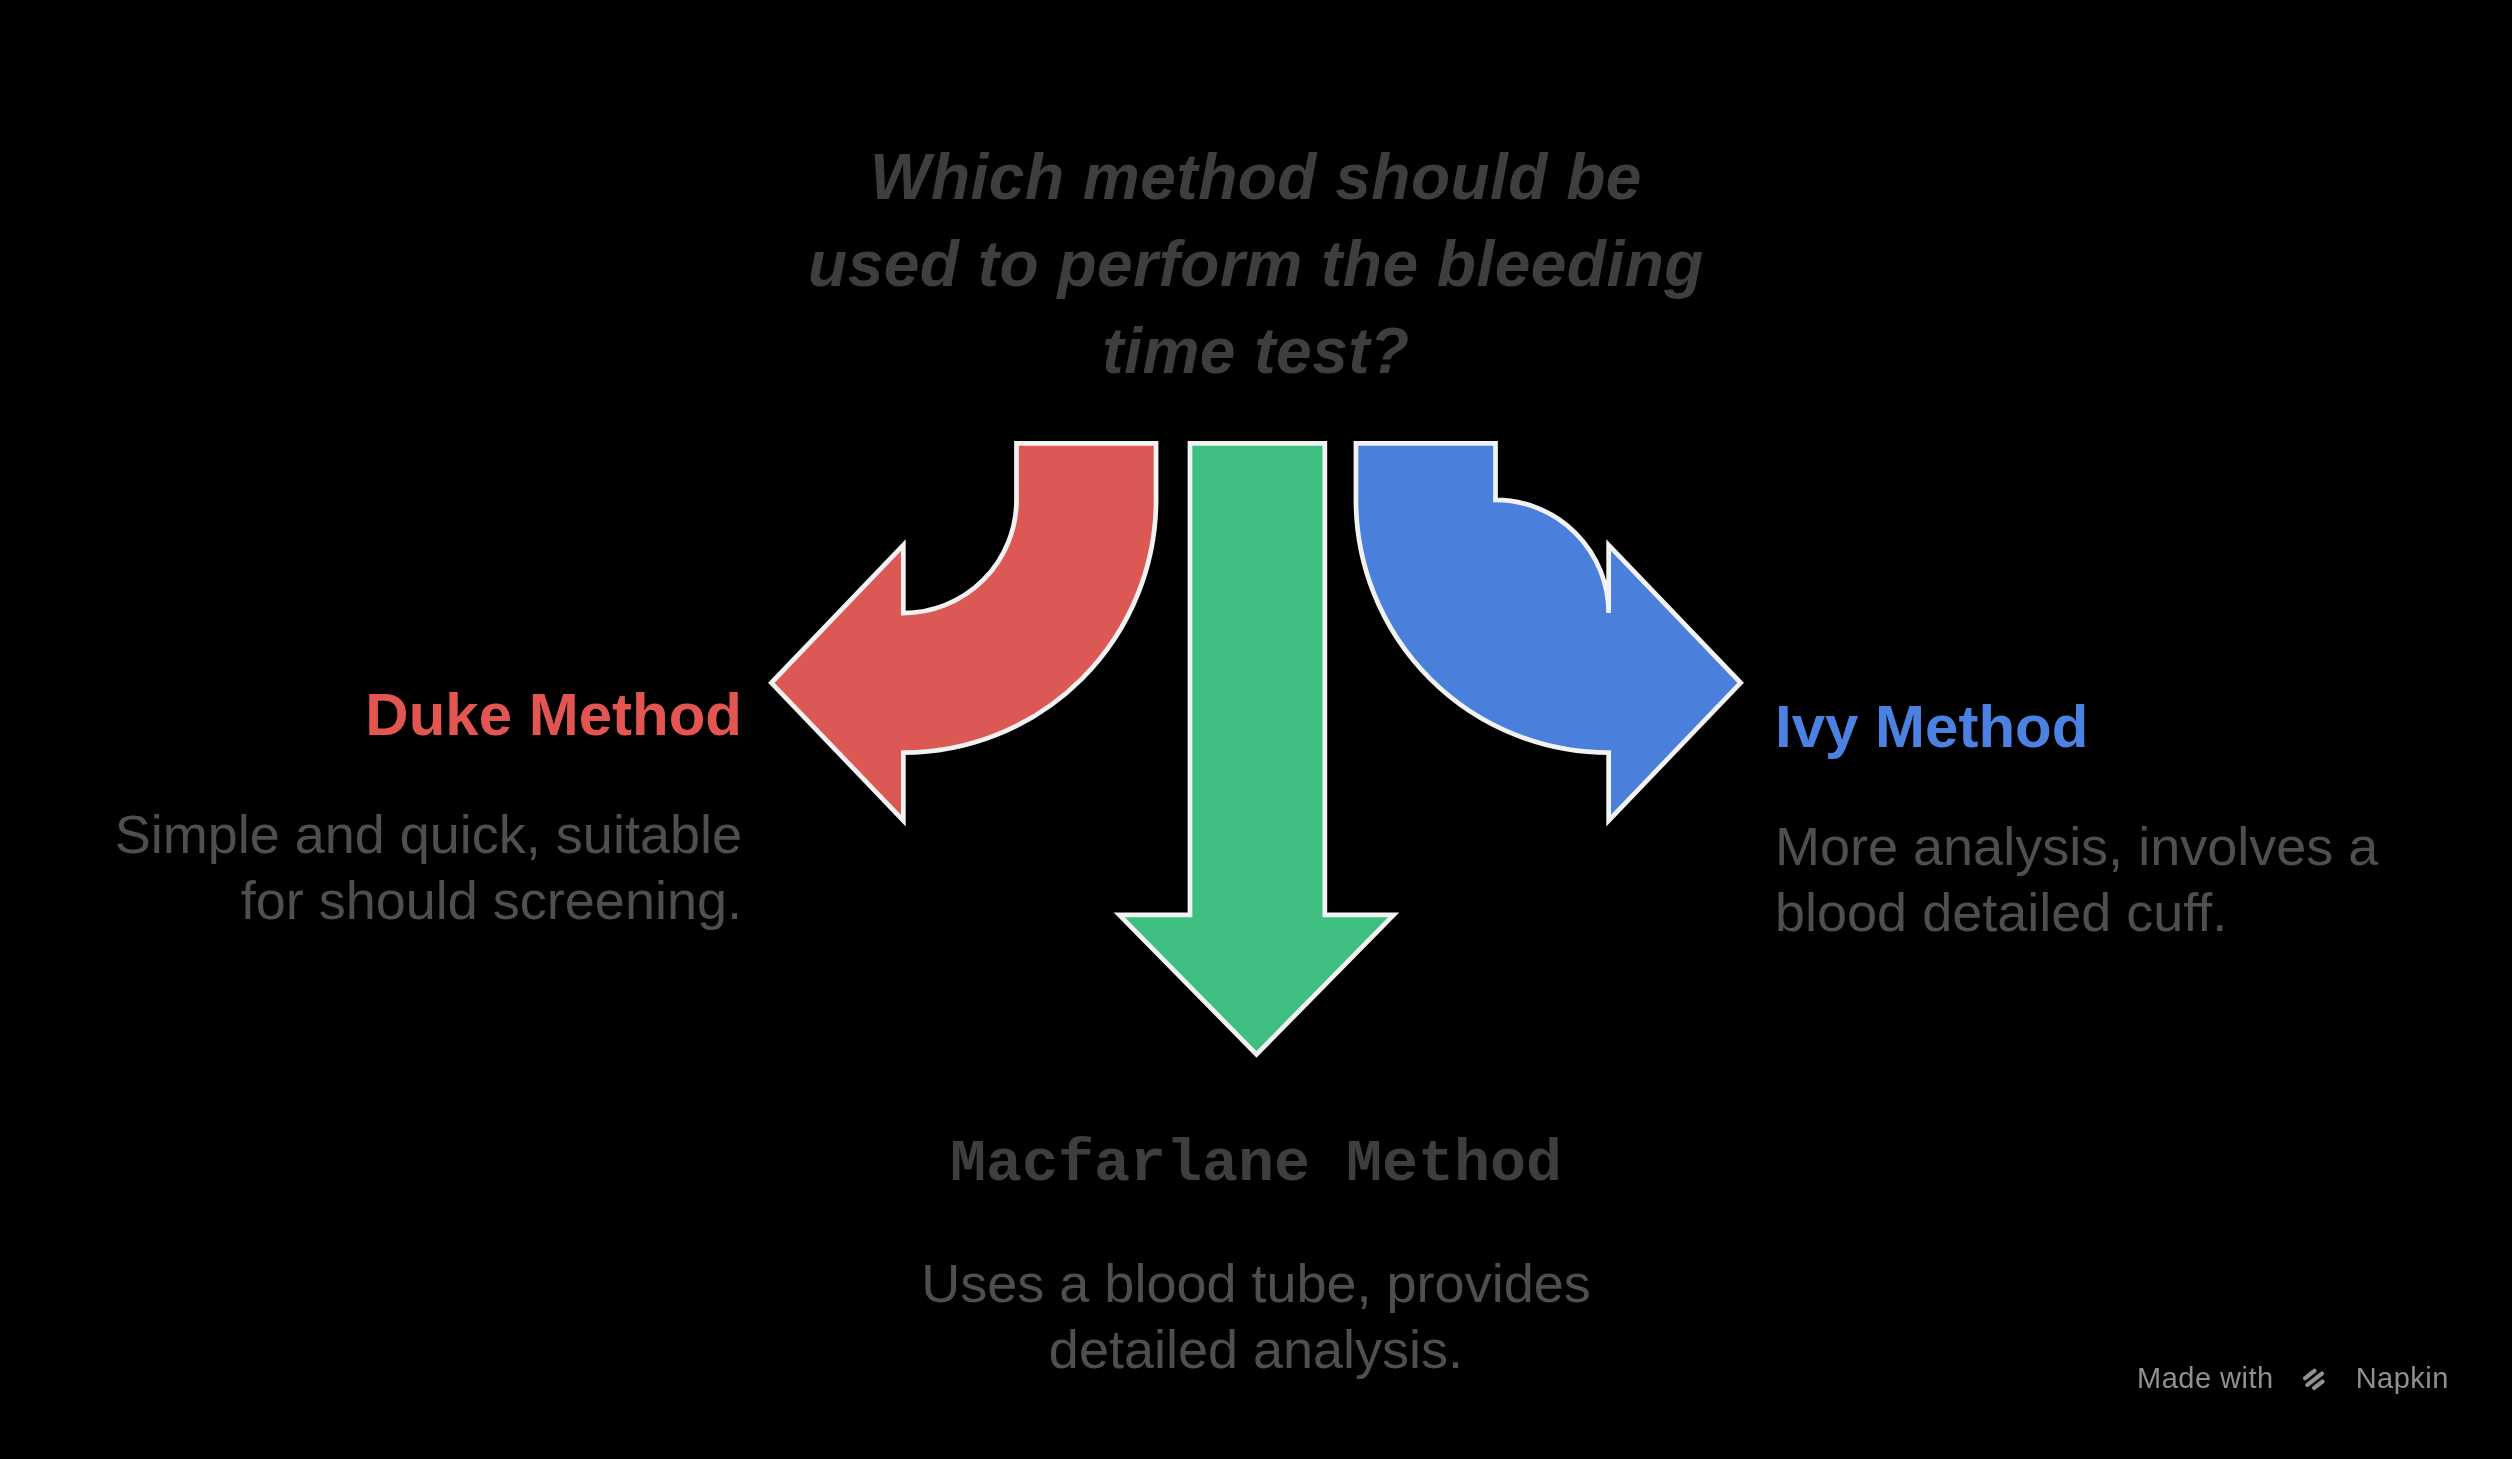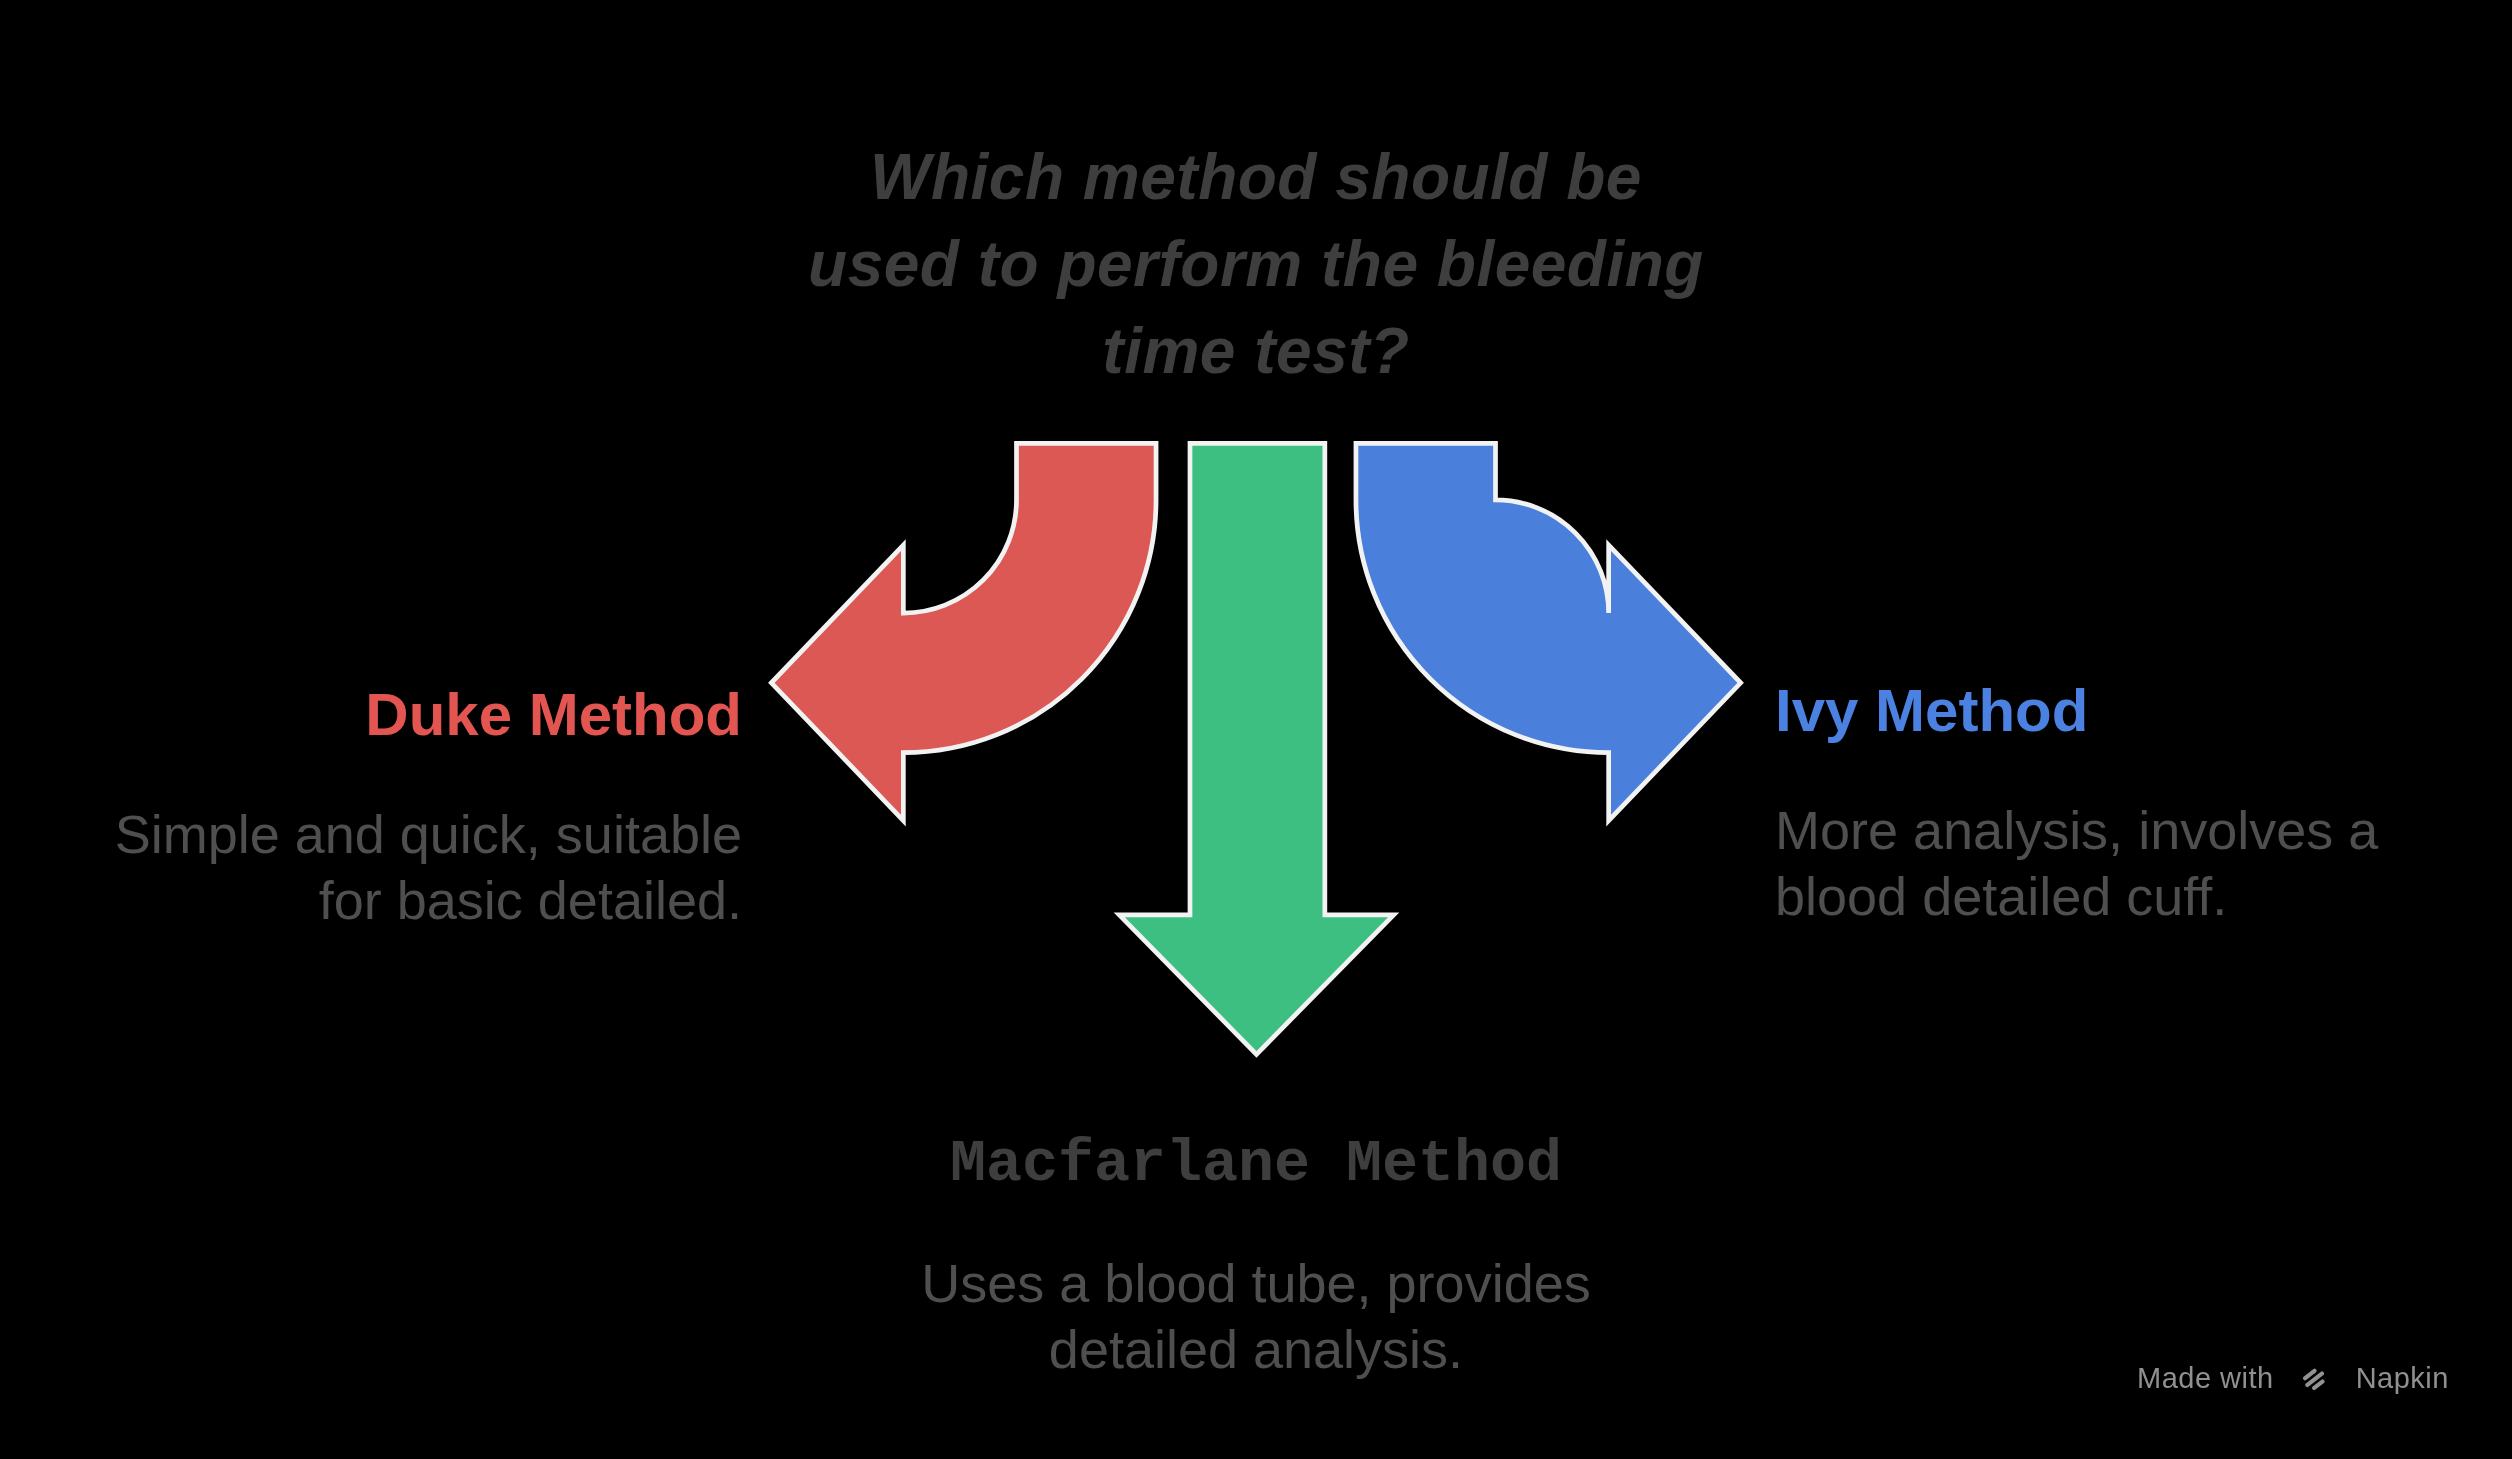--- a/index.html
+++ b/index.html
@@ -28,21 +28,21 @@
     width: 2512px; height: 1460px;
     display: block;
   }
   .arrows path { stroke: #F2F2F2; stroke-width: 5; stroke-linejoin: miter; }
 
   .branch { position: absolute; }
   .branch-label { font-size: 60px; font-weight: 700; line-height: 70px; margin-top: 20px; }
   .branch-desc  { margin-top: 51px; font-size: 54px; font-weight: 400; line-height: 66px; color: #4F4F4F; }
 
   .branch.left  { top: 660px; left: 57px;  width: 685px;  text-align: right; }
-  .branch.right { top: 656px; left: 1775px; width: 685px; text-align: left; }
+  .branch.right { top: 672px; left: 1775px; width: 685px; text-align: left; }
   .branch.bottom{ top: 1109px; left: 50%; transform: translateX(-50%); width: 1037px; text-align: center; }
   .branch.bottom .branch-label { color: #3E3E3E; font-family: Liberation Mono, monospace; }
 
   .watermark {
     position: absolute;
     left: 2137px; top: 1362px;
     display: flex; align-items: center; gap: 25px;
     color: #909090;
     font-size: 29px;
   }
@@ -67,21 +67,21 @@
 
     <path d="M 1262 470 H 1405 V 970 H 1478 L 1332.5 1118 L 1187 970 H 1262 Z" style="fill: rgb(60, 191, 128);"></path>
 
     <path d="M 1438 470 H 1586 V 530 A 120 120 0 0 1 1706 650 V 578 L 1846 724 L 1706 870 V 798 A 268 268 0 0 1 1438 530 Z" style="fill: rgb(74, 128, 219);"></path>
   </svg>
 
   <div class="branch left">
     <div class="branch-label" style="color: rgb(226, 85, 81);">Duke Method</div>
     <div class="branch-desc">
       <div>Simple and quick, suitable</div>
-      <div>for basic detailed.</div>
+      <div>for should screening.</div>
     </div>
   </div>
 
   <div class="branch right">
     <div class="branch-label" style="color: rgb(75, 130, 226);">Ivy Method</div>
     <div class="branch-desc">
       <div>More analysis, involves a</div>
       <div>blood detailed cuff.</div>
     </div>
   </div>

